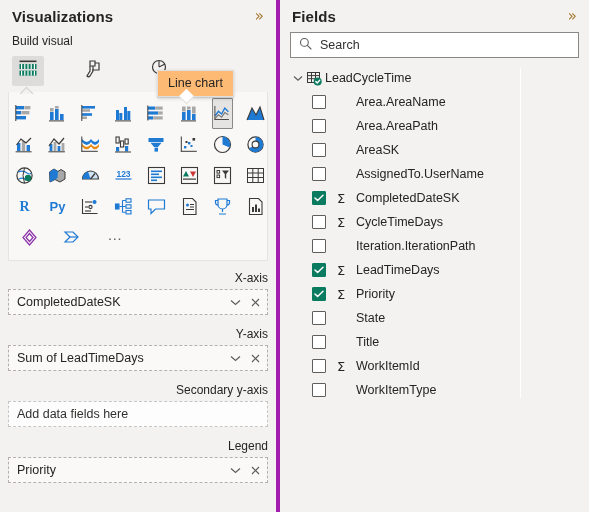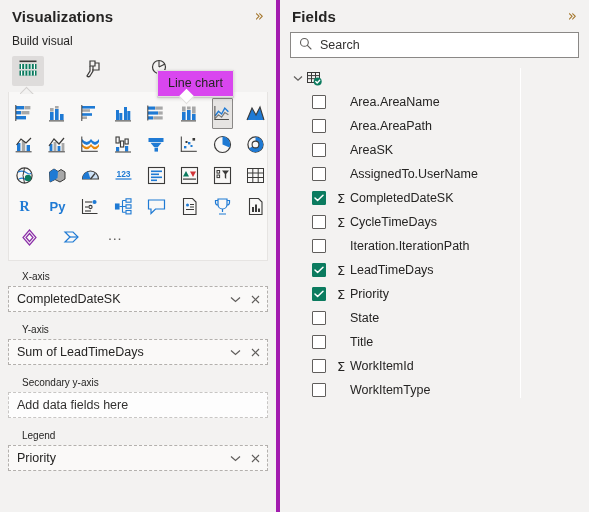--- a/index.html
+++ b/index.html
@@ -103,21 +103,21 @@
     border-left: 1px solid #d2d0ce;
     border-top: 1px solid #d2d0ce;
     transform: rotate(45deg);
   }
 
   
   .tooltip {
     position: absolute;
     left: 157px;
     top: 70px;
-    background: #d946ef;
+    background: #fdba74;
     border: 1px solid #e1dfdd;
     box-shadow: 0 1.6px 3.6px rgba(0,0,0,.13), 0 .3px .9px rgba(0,0,0,.10);
     padding: 5px 10px 6px 10px;
     font-size: 12.5px;
     color: #252423;
     z-index: 30;
     white-space: nowrap;
     border-radius: 1px;
   }
   .tooltip:after {
@@ -169,23 +169,24 @@
     letter-spacing: 1.5px;
     line-height: 1;
     padding-bottom: 6px;
   }
 
   
   .wells {
     padding: 10px 8px 0 8px;
   }
   .well-label {
-    font-size: 10px;
+    font-size: 12px;
     color: #252423;
     margin: 0 0 4px 14px;
+    text-align: right;
   }
   .well-label.sp { margin-top: 12px; }
   .well-box {
     border: 1px dashed #b3b0ad;
     background: #faf9f8;
     height: 26px;
     display: flex;
     align-items: center;
     padding: 0 6px 0 8px;
     box-sizing: border-box;
@@ -331,20 +332,21 @@
     font-size: 13px;
     color: #252423;
     font-family: "DejaVu Sans", sans-serif;
     line-height: 1;
     margin-left: 6px;
   }
   .fld-sigma.blank { color: transparent; }
   .fld-name {
     font-size: 12.5px;
     color: #252423;
+    margin-left: 6px;
     white-space: nowrap;
   }
 </style>
 </head>
 <body>
 
 <div id="root">
 
   <div class="viz-pane">
 
@@ -817,20 +819,21 @@
         <span class="node-table-icon">
           <svg width="17" height="16" viewBox="0 0 17 16">
             <g fill="none" stroke="#3b3a39" stroke-width="1">
               <rect x="1.5" y="2.5" width="12" height="10"></rect>
               <path d="M1.5 5.6 h12 M1.5 8.7 h12 M5.5 2.5 v10 M9.5 2.5 v10"></path>
             </g>
             <circle cx="11.7" cy="11.6" r="4" fill="#0b7b5f"></circle>
             <path d="M9.8 11.6 L11.2 13 L13.7 10.2" fill="none" stroke="#ffffff" stroke-width="1.4" stroke-linecap="round" stroke-linejoin="round"></path>
           </svg>
         </span>
+        <span class="node-label">LeadCycleTime</span>
       </div>
 
       <div id="field-rows">
           <div class="field-row">
             <span class="fld-check"></span>
             <span class="fld-sigma blank">Σ</span>
             <span class="fld-name">Area.AreaName</span>
           </div>
           <div class="field-row">
             <span class="fld-check"></span>

